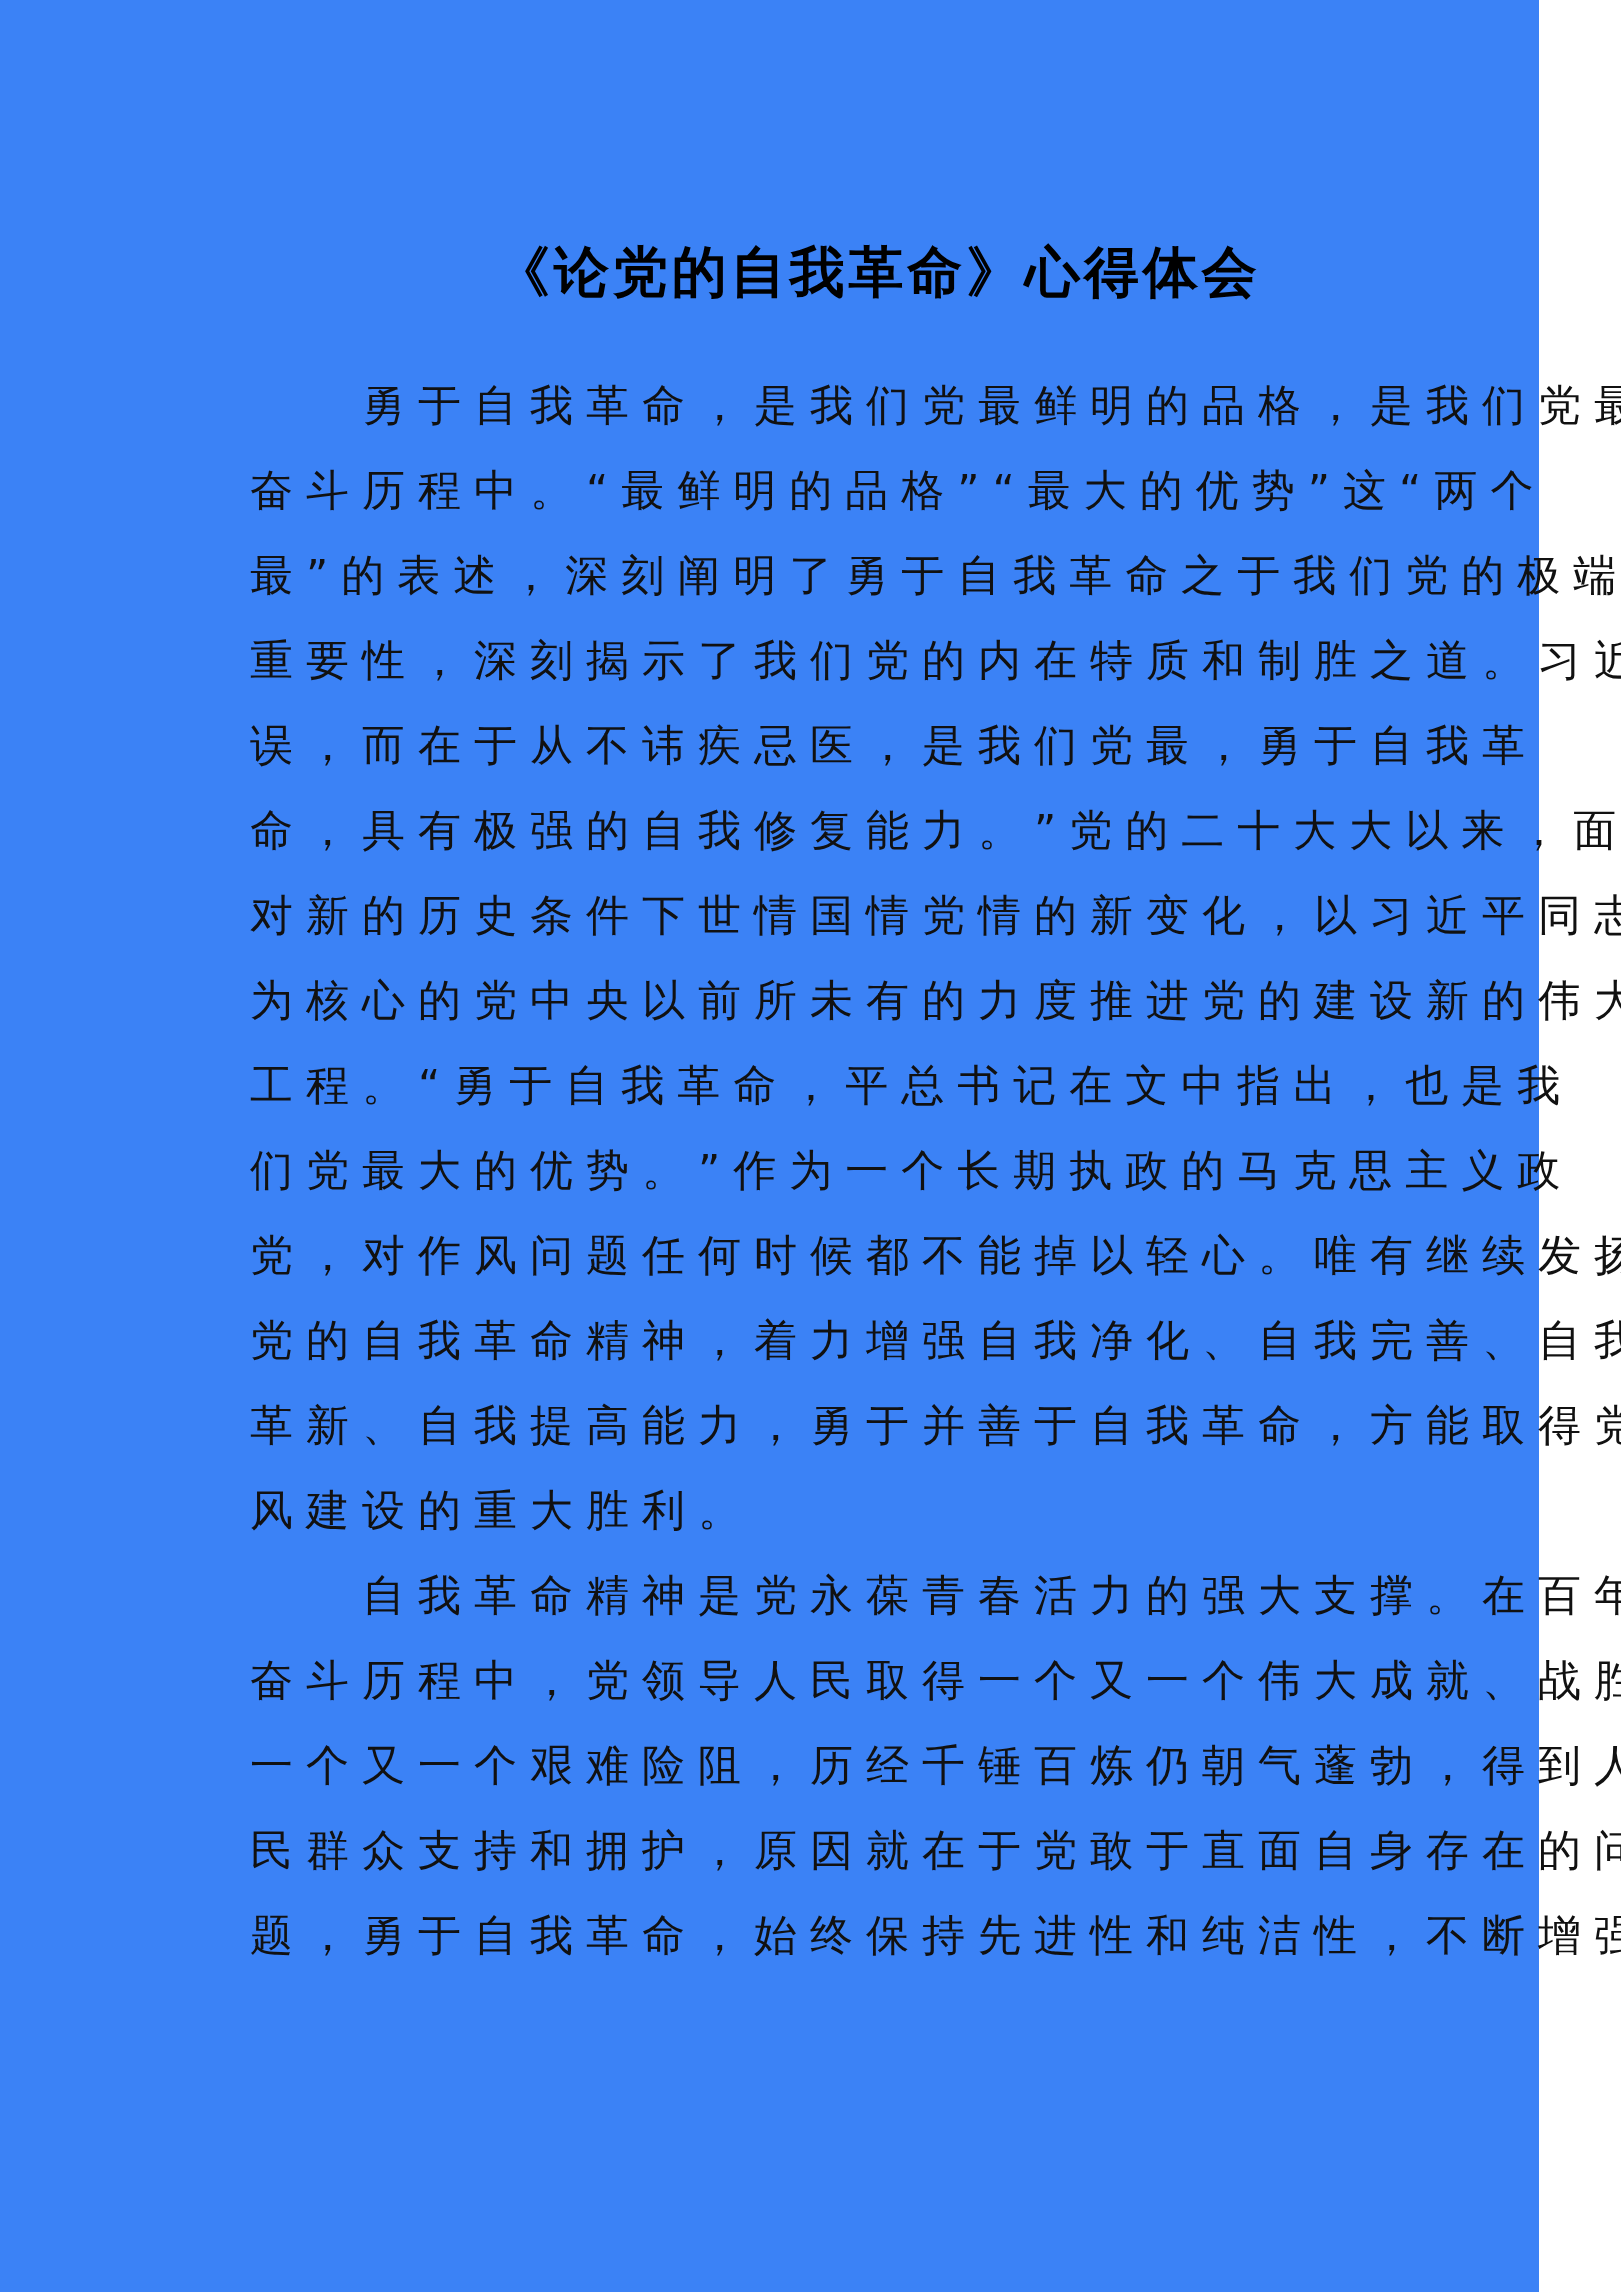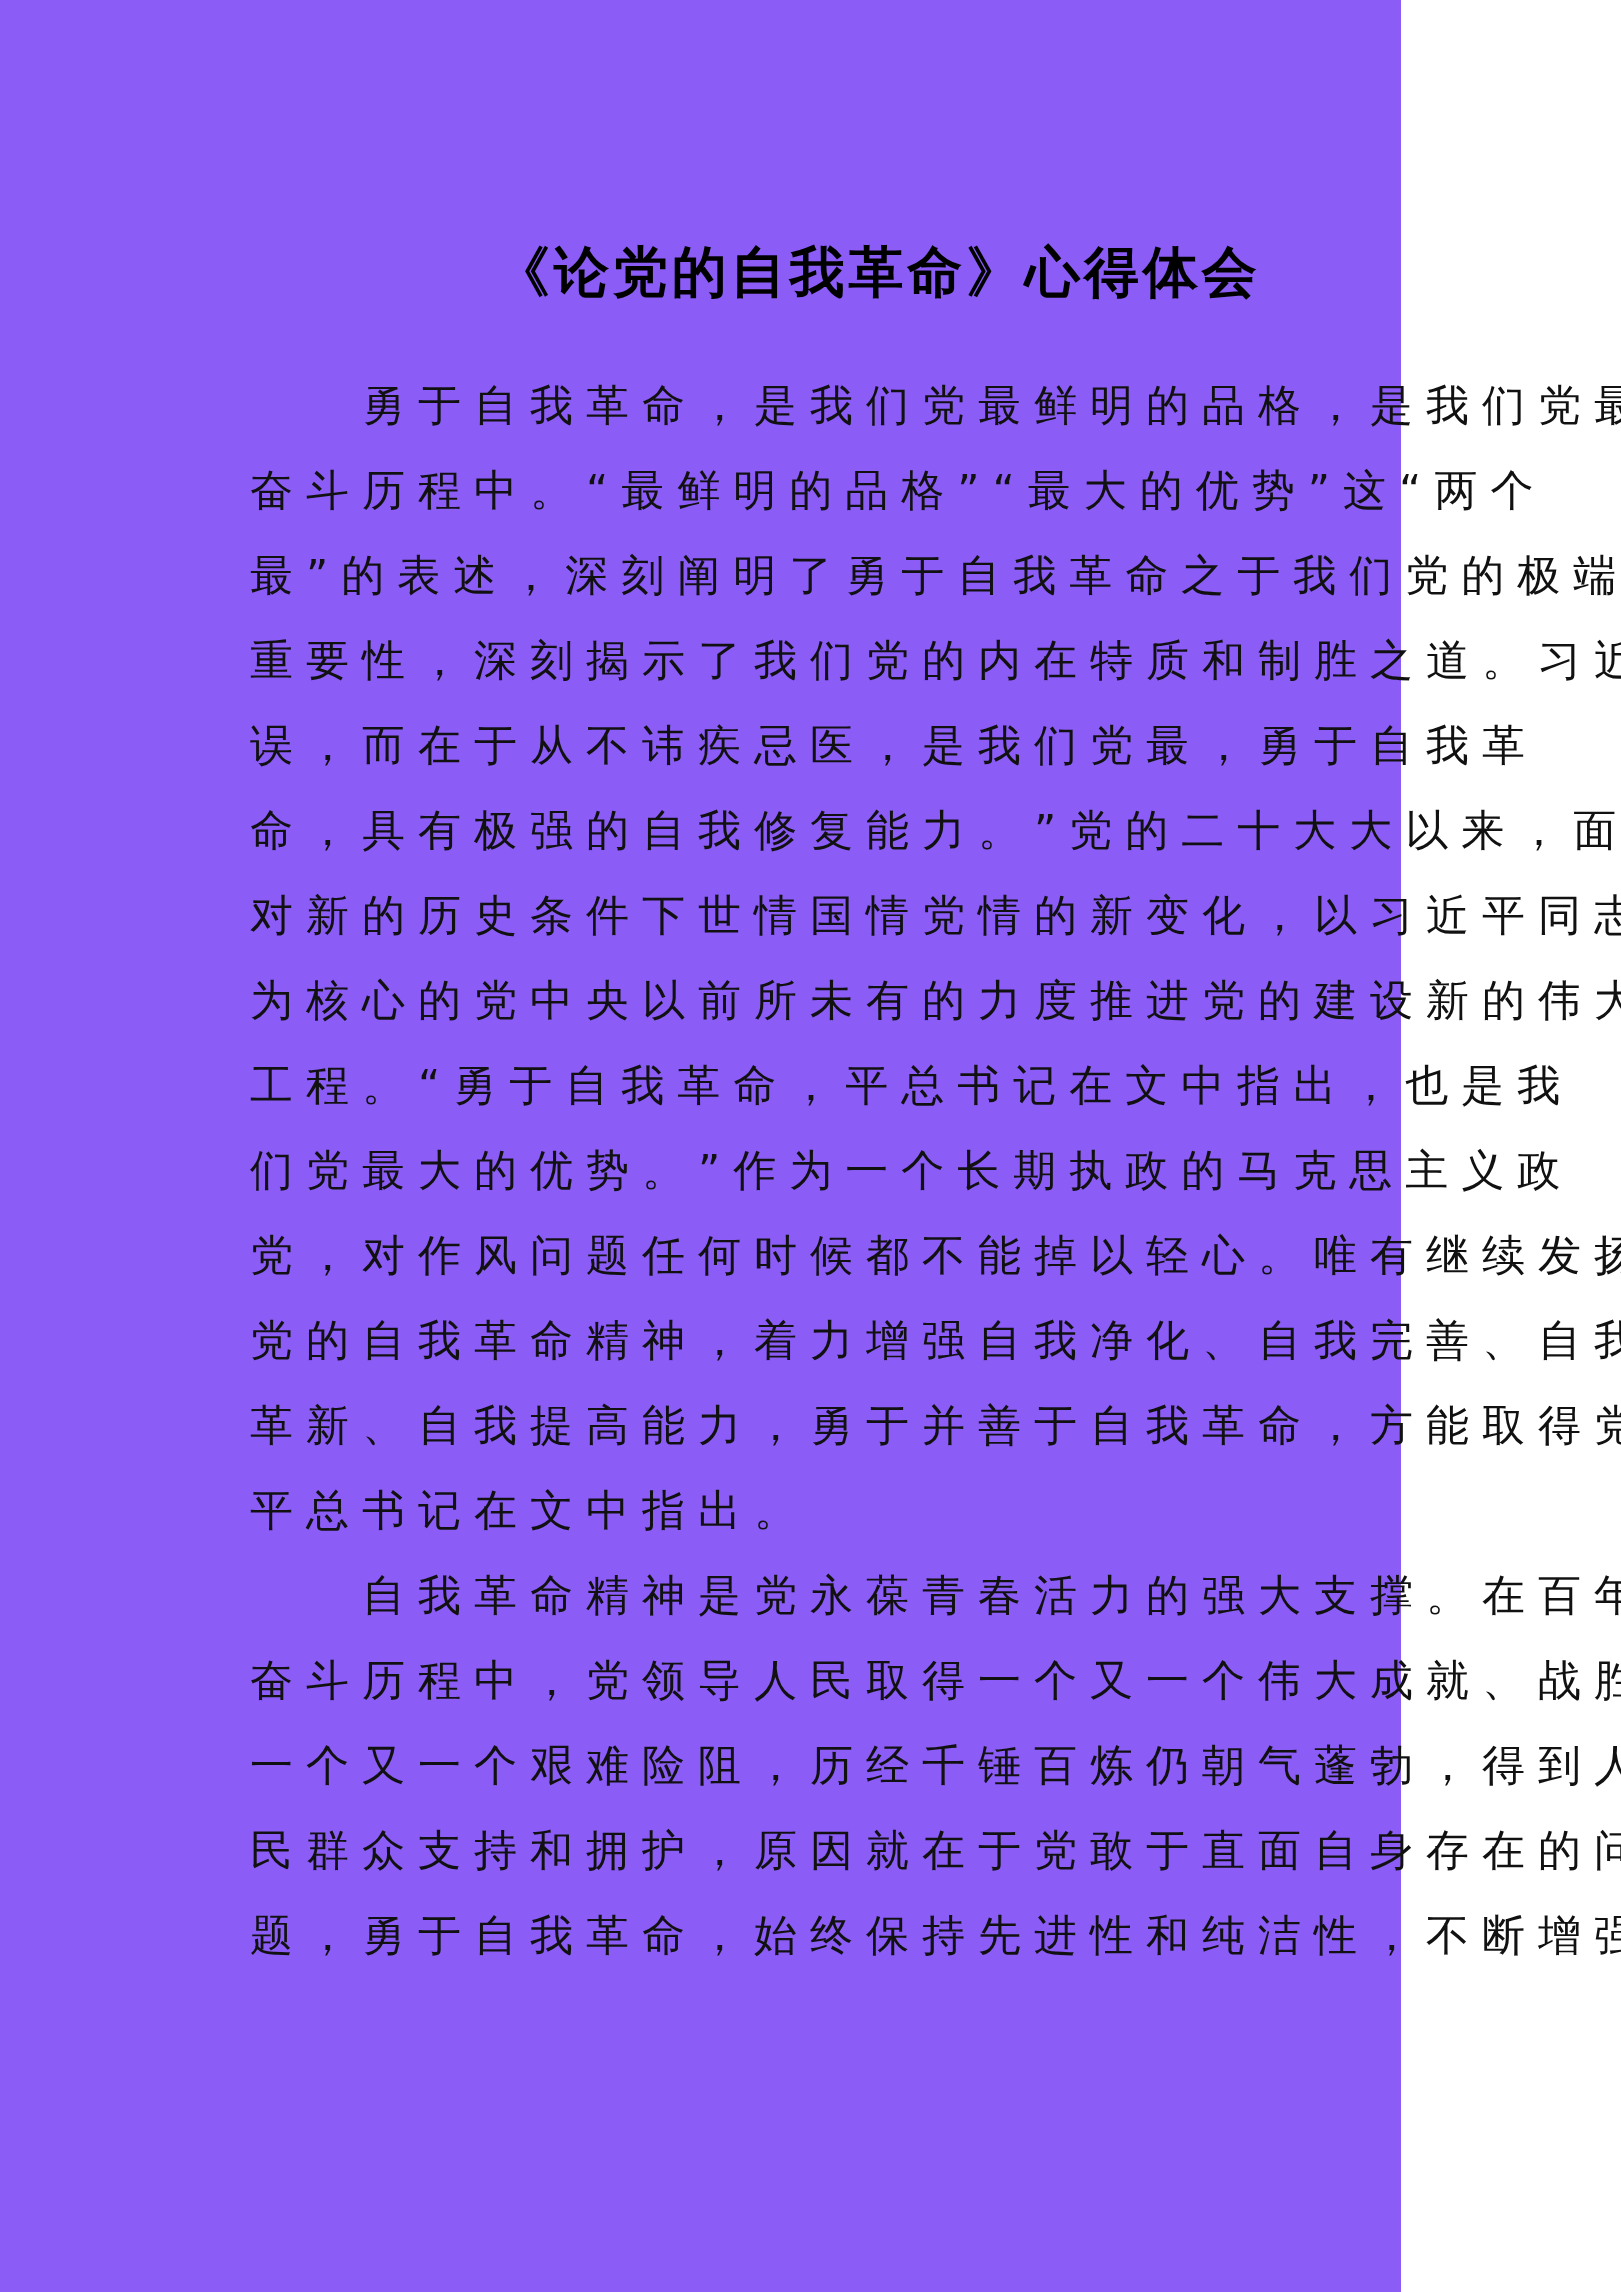--- a/index.html
+++ b/index.html
@@ -10,23 +10,23 @@
   body {
     width: 1621px;
     height: 2293px;
     position: relative;
     overflow: hidden;
     color: #000000;
   }
   .page {
     position: absolute;
     left: 0; top: 0;
-    width: 1401px;
+    width: 1539px;
     height: 2293px;
-    background: #8b5cf6;
+    background: #3b82f6;
   }
   .title {
     position: absolute;
     top: 233px;
     left: 495px;
     width: 784px;
     height: 78px;
     font-family: "DejaVu Serif", "Liberation Serif", serif;
     font-weight: bold;
     font-size: 55px;
@@ -68,21 +68,21 @@
       <div class="line">重要性，深刻揭示了我们党的内在特质和制胜之道。习近</div>
       <div class="line">误，而在于从不讳疾忌医，是我们党最，勇于自我革</div>
       <div class="line">命，具有极强的自我修复能力。”党的二十大大以来，面</div>
       <div class="line">对新的历史条件下世情国情党情的新变化，以习近平同志</div>
       <div class="line">为核心的党中央以前所未有的力度推进党的建设新的伟大</div>
       <div class="line">工程。“勇于自我革命，平总书记在文中指出，也是我</div>
       <div class="line">们党最大的优势。”作为一个长期执政的马克思主义政</div>
       <div class="line">党，对作风问题任何时候都不能掉以轻心。唯有继续发扬</div>
       <div class="line">党的自我革命精神，着力增强自我净化、自我完善、自我</div>
       <div class="line">革新、自我提高能力，勇于并善于自我革命，方能取得党</div>
-      <div class="line">平总书记在文中指出。</div>
+      <div class="line">风建设的重大胜利。</div>
     </div>
     <div class="paragraph">
       <div class="line indent">自我革命精神是党永葆青春活力的强大支撑。在百年</div>
       <div class="line">奋斗历程中，党领导人民取得一个又一个伟大成就、战胜</div>
       <div class="line">一个又一个艰难险阻，历经千锤百炼仍朝气蓬勃，得到人</div>
       <div class="line">民群众支持和拥护，原因就在于党敢于直面自身存在的问</div>
       <div class="line">题，勇于自我革命，始终保持先进性和纯洁性，不断增强</div>
     </div>
   </div>
 </div>

